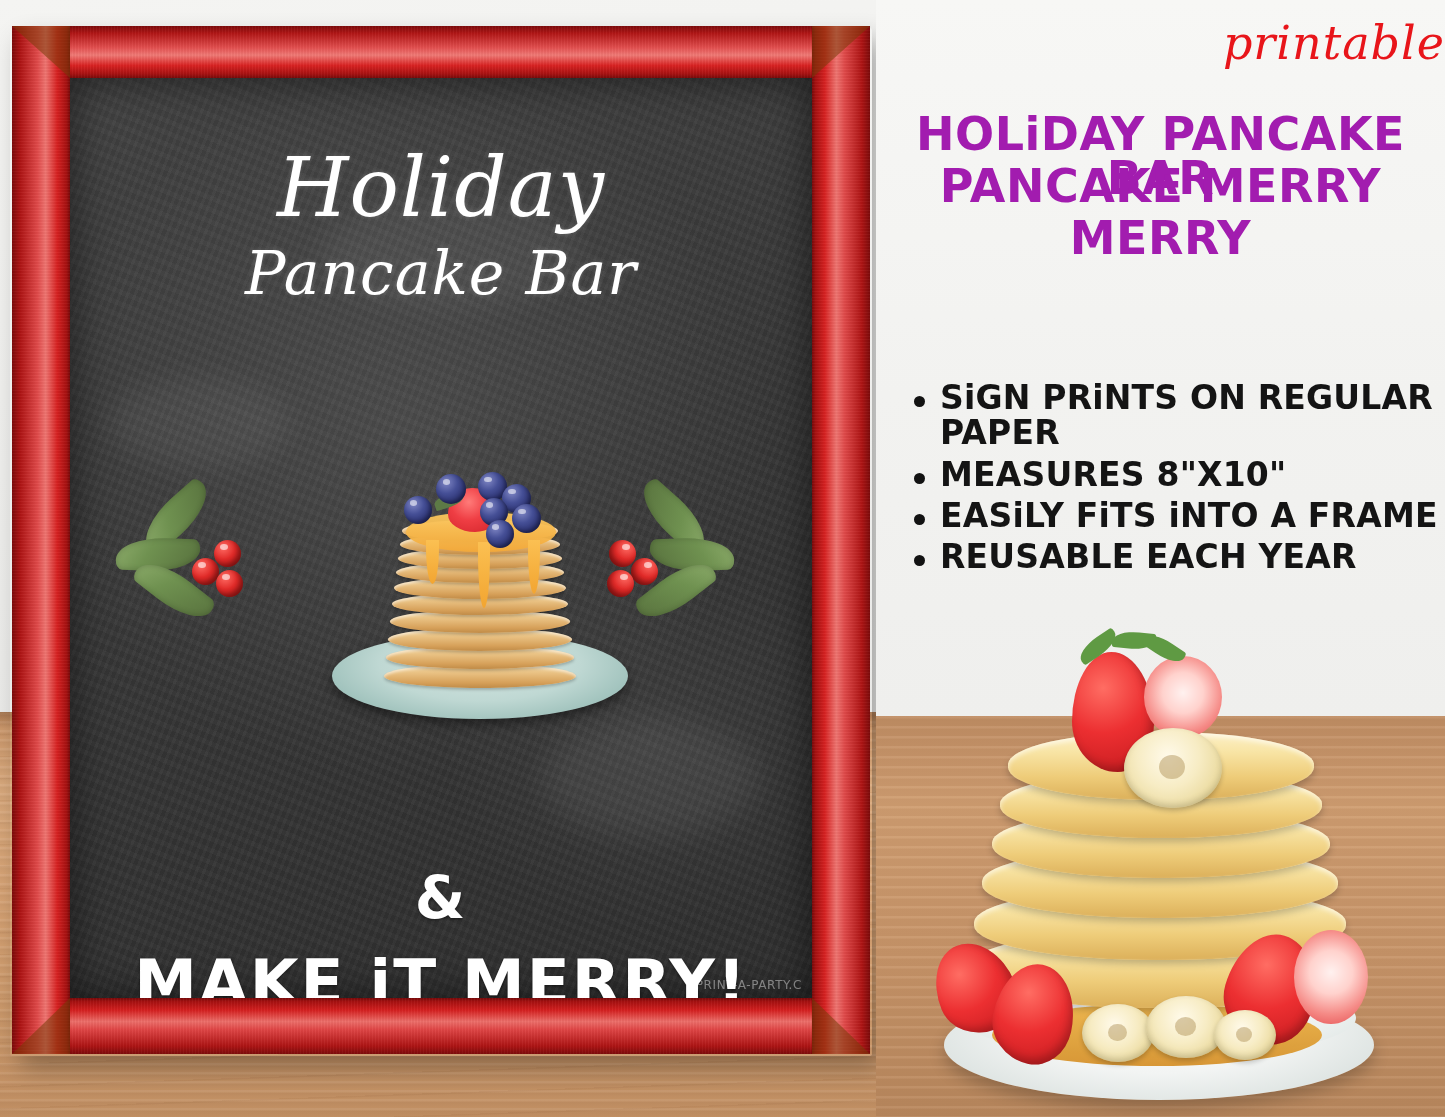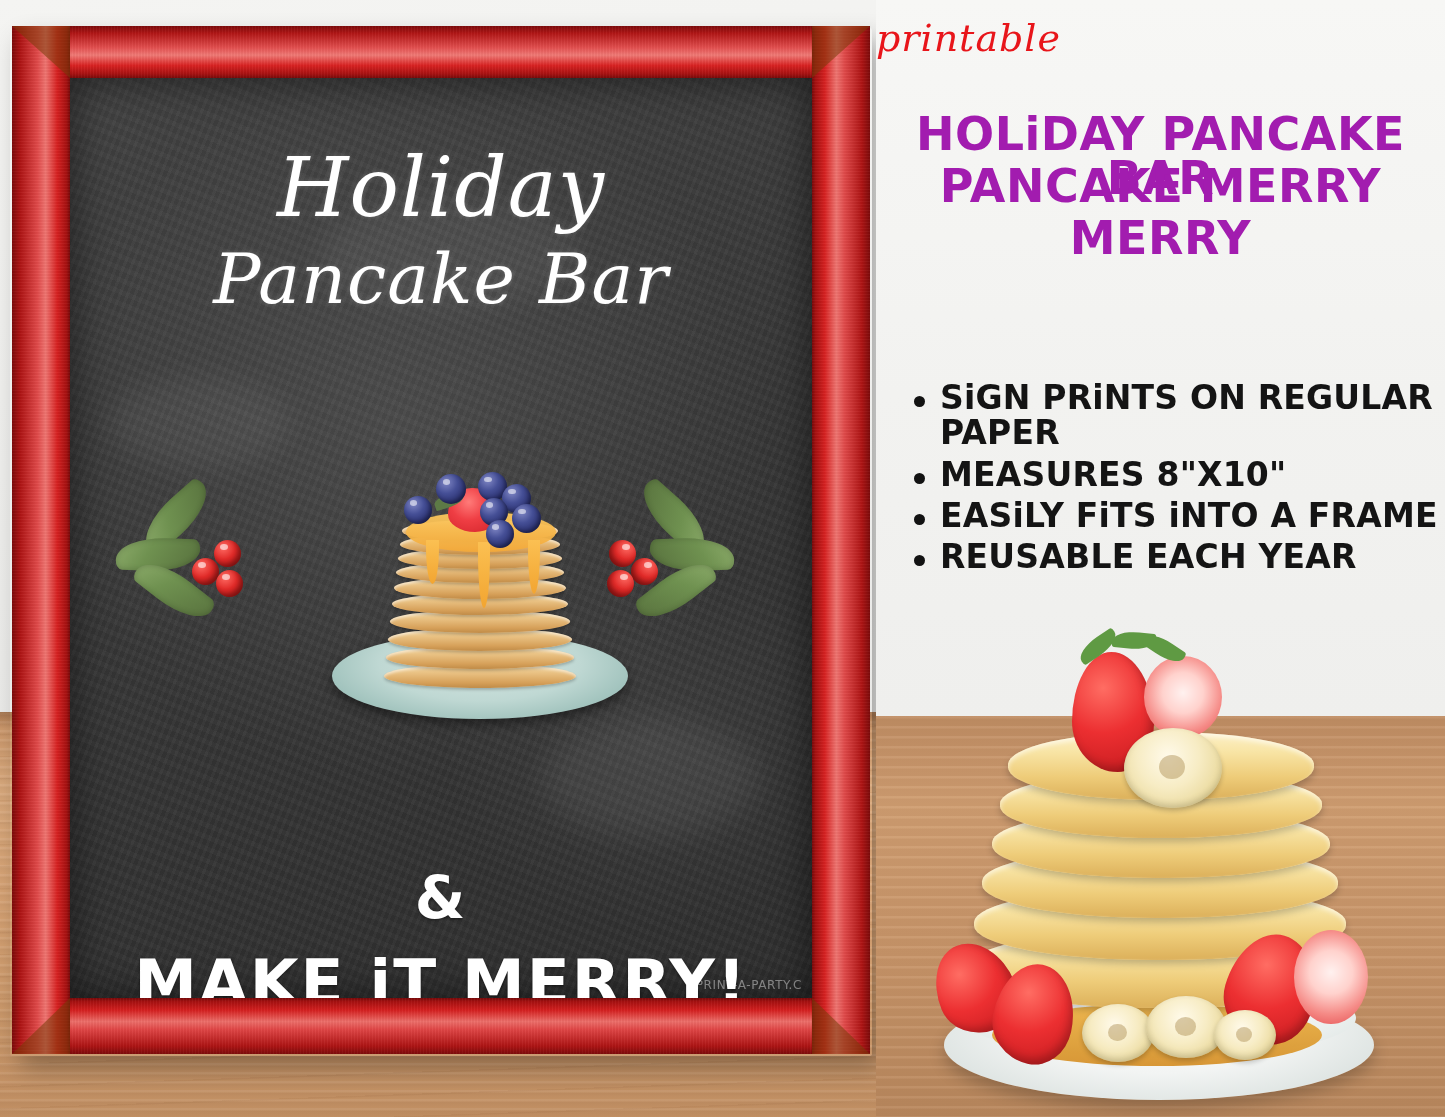--- a/index.html
+++ b/index.html
@@ -57,21 +57,21 @@
           repeating-linear-gradient(112deg, rgba(255,255,255,.022) 0 3px, rgba(0,0,0,.03) 3px 7px),
           repeating-linear-gradient(22deg, rgba(255,255,255,.018) 0 5px, rgba(0,0,0,.02) 5px 11px),
           linear-gradient(160deg,#424242 0%,#3b3b3b 30%,#343434 62%,#2e2e2e 100%);
         box-shadow:inset 0 0 40px rgba(0,0,0,.55);}
   .smudge{position:absolute;border-radius:50%;filter:blur(14px);background:rgba(255,255,255,.05);}
 
   .script{position:absolute;left:0;right:0;text-align:center;color:#fff;
         font-family:"DejaVu Serif",serif;font-style:italic;font-weight:400;
         text-shadow:0 0 5px rgba(255,255,255,.18);}
   .script.l1{top:62px;font-size:82px;letter-spacing:1px;}
-  .script.l2{top:160px;font-size:70px;letter-spacing:1px;}
+  .script.l2{top:160px;font-size:60px;letter-spacing:1px;}
 
   .bigline{position:absolute;left:0;right:0;text-align:center;color:#fff;
         font-family:"DejaVu Sans",sans-serif;font-weight:700;letter-spacing:2px;
         text-shadow:0 1px 3px rgba(0,0,0,.5);}
 
   
   .plate-ill{position:absolute;left:262px;top:555px;width:296px;height:86px;border-radius:50%;
         background:radial-gradient(ellipse at 50% 35%,#d6e7e3 0%,#bfd8d3 48%,#9dc0ba 78%,#86aca6 100%);
         box-shadow:0 5px 12px rgba(0,0,0,.45);}
   .stack-ill{position:absolute;left:312px;top:418px;width:196px;height:190px;}
@@ -110,23 +110,23 @@
 
   
   .rpanel{position:absolute;left:876px;top:0;width:569px;height:1117px;overflow:hidden;}
   .rp-white{position:absolute;left:0;top:0;width:100%;height:716px;
         background:linear-gradient(180deg,#f7f7f5 0%,#f2f2f0 55%,#efefed 100%);}
   .rp-wood{position:absolute;left:0;top:716px;width:100%;height:401px;
         background:
           repeating-linear-gradient(180deg,rgba(255,255,255,.06) 0 2px,rgba(0,0,0,.03) 3px 10px),
           linear-gradient(180deg,#c08d63 0%,#cf9d70 22%,#c79468 60%,#b9875d 100%);}
 
-  .printable{position:absolute;left:0;right:0;top:16px;text-align:left;
+  .printable{position:absolute;left:0;right:0;top:16px;text-align:right;
         color:#e8151a;font-family:"DejaVu Serif",serif;font-style:italic;font-weight:400;
-        font-size:38px;letter-spacing:1px;}
+        font-size:46px;letter-spacing:1px;}
 
   .rp-head{position:absolute;left:6px;right:6px;text-align:center;color:#a21caf;
         font-family:"DejaVu Sans",sans-serif;font-weight:700;line-height:.96;
         letter-spacing:.5px;}
   .rp-head.h1{top:112px;font-size:46px;}
   .rp-head.h2{top:164px;font-size:46px;}
   .rp-head.h3{top:216px;font-size:46px;}
 
   .rp-url{position:absolute;left:0;right:0;top:288px;text-align:center;
         font-family:"DejaVu Sans",sans-serif;font-weight:700;font-size:43px;

